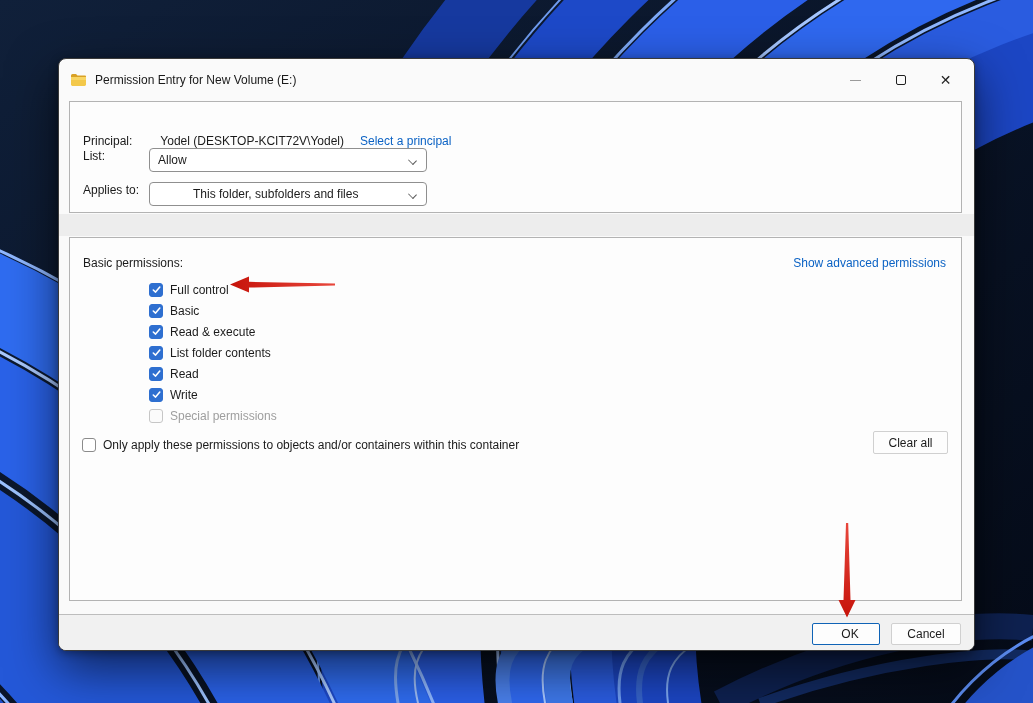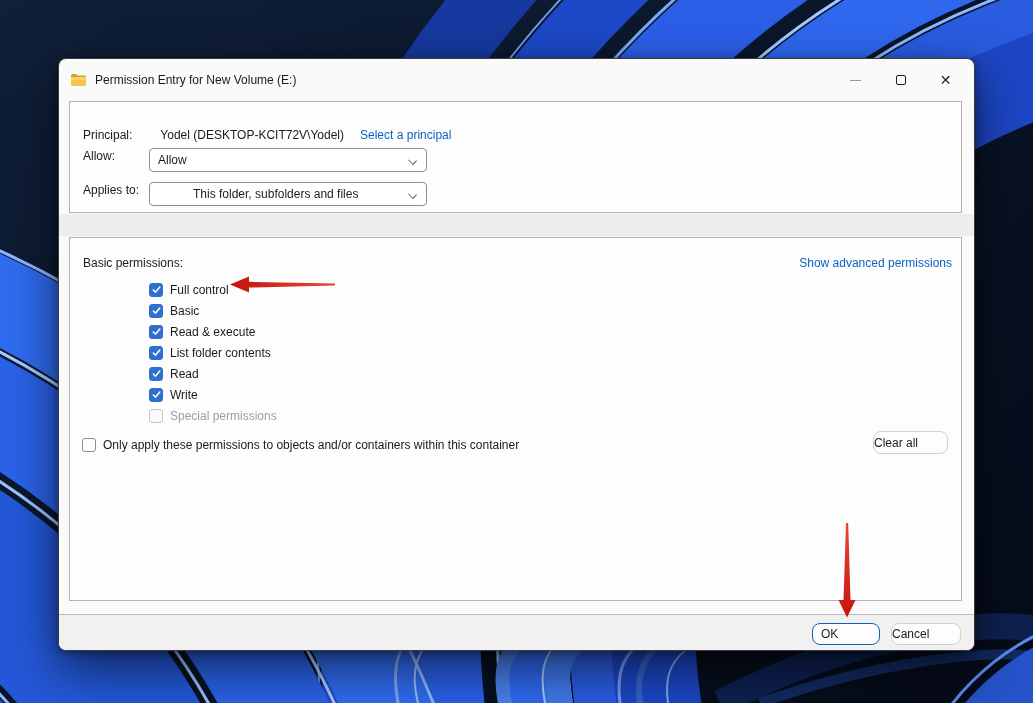--- a/index.html
+++ b/index.html
@@ -23,51 +23,51 @@
   .glyph-max { width:10px; height:10px; border:1.2px solid #1f1f1f; border-radius:2px; }
   .glyph-close { font-size:14px; color:#1f1f1f; line-height:1; }
 
   .panel { position:absolute; left:10px; width:893px; background:#fdfdfd; border:1px solid #b3b3b3; }
   .panel-top { top:42px; height:112px; }
   .panel-main { top:178px; height:364px; }
   .gap-band { position:absolute; left:0; right:0; top:155px; height:22px; background:#ededed; }
 
   
   .frow { position:absolute; display:flex; align-items:center; }
-  .row-principal { left:13px; top:26px; }
+  .row-principal { left:13px; top:32px; }
   .principal-value { margin-left:28px; }
   .link { color:#0b62c4; cursor:pointer; }
   .link-select { margin-left:16px; }
   .row-type { left:13px; top:47px; }
   .row-applies { left:13px; top:81px; }
   .combo { position:absolute; left:79px; width:278px; height:24px; background:#fff;
            border:1px solid #8f8f8f; border-radius:4px; display:flex; align-items:center;
            padding:0 26px 0 8px; }
   .combo-type { top:46px; } .combo-applies { top:80px;padding-left:43px; }
   .chev { position:absolute; right:10px; top:8px; width:7px; height:7px;
           border-right:1.3px solid #5a5a5a; border-bottom:1.3px solid #5a5a5a;
           transform:rotate(45deg) scaleY(.8); }
 
   
   .basic-heading { position:absolute; left:13px; top:18px; }
-  .adv-link { position:absolute; right:9px; top:18px; }
+  .adv-link { position:absolute; right:15px; top:18px; }
   .perm-list { position:absolute; left:79px; top:41px; }
   .perm-row { display:flex; align-items:center; height:21px; }
   .cb { width:14px; height:14px; border:1px solid #8b8b8b; border-radius:3px; background:#fff;
         display:flex; align-items:center; justify-content:center; flex:0 0 auto; }
   .cb svg { display:none; }
   .cb.checked { background:#2e6fd0; border-color:#2e6fd0; }
   .cb.checked svg { display:block; }
   .cb.disabled { border-color:#c6c6c6; background:#fbfbfb; }
   .cb-label { margin-left:7px; }
   .perm-row.disabled .cb-label { color:#9e9e9e; }
 
   .only-apply { position:absolute; left:12px; top:200px; display:flex; align-items:center; }
-  .btn { background:#fdfdfd; border:1px solid #d0d0d0; border-radius:8px;
-         display:flex; align-items:center; justify-content:flex-start; font-size:12px; color:#1b1b1b; }
+  .btn { background:#fdfdfd; border:1px solid #d0d0d0; border-radius:2px;
+         display:flex; align-items:center; justify-content:center; font-size:12px; color:#1b1b1b; }
   .btn-clear { position:absolute; right:13px; top:193px; width:75px; height:23px; }
 
   
   .footer-divider { position:absolute; left:0; right:0; top:555px; height:1px; background:#bdbdbd; }
   .footer { position:absolute; left:0; right:0; top:556px; bottom:0; background:#f1f1f1; }
   .btn-ok { position:absolute; left:753px; top:564px; width:68px; height:22px;
             border:1px solid #0f63b6; background:#fdfdfd;padding-left:8px; }
   .btn-cancel { position:absolute; left:832px; top:564px; width:70px; height:22px; }
 
   .annot { position:absolute; inset:0; pointer-events:none; }
@@ -152,21 +152,21 @@
       </div>
     </div>
 
     <div class="panel panel-top">
       <div class="frow row-principal">
         <span>Principal:</span>
         <span class="principal-value">Yodel (DESKTOP-KCIT72V\Yodel)</span>
         <span class="link link-select">Select a principal</span>
       </div>
       <div class="frow row-type">
-        <span>Allow:</span>
+        <span>List:</span>
       </div>
       <div class="combo combo-type">
         <span>Allow</span>
         <span class="chev"></span>
       </div>
       <div class="frow row-applies">
         <span>Applies to:</span>
       </div>
       <div class="combo combo-applies">
         <span>This folder, subfolders and files</span>

